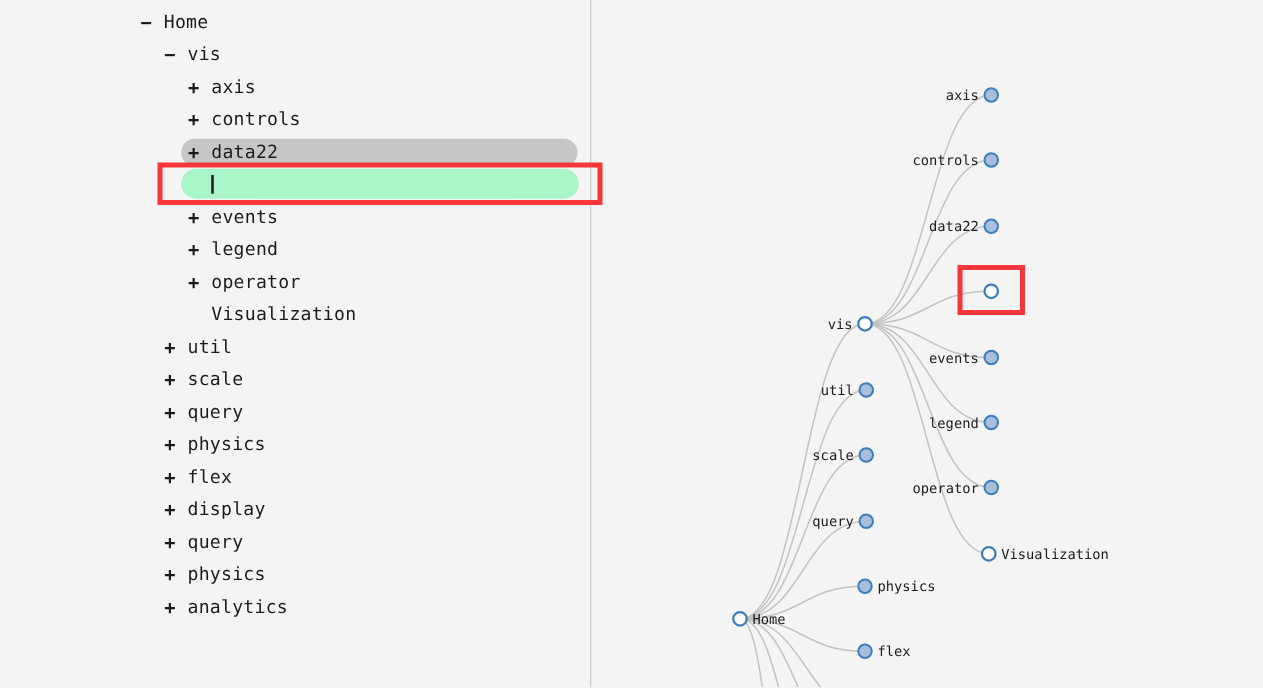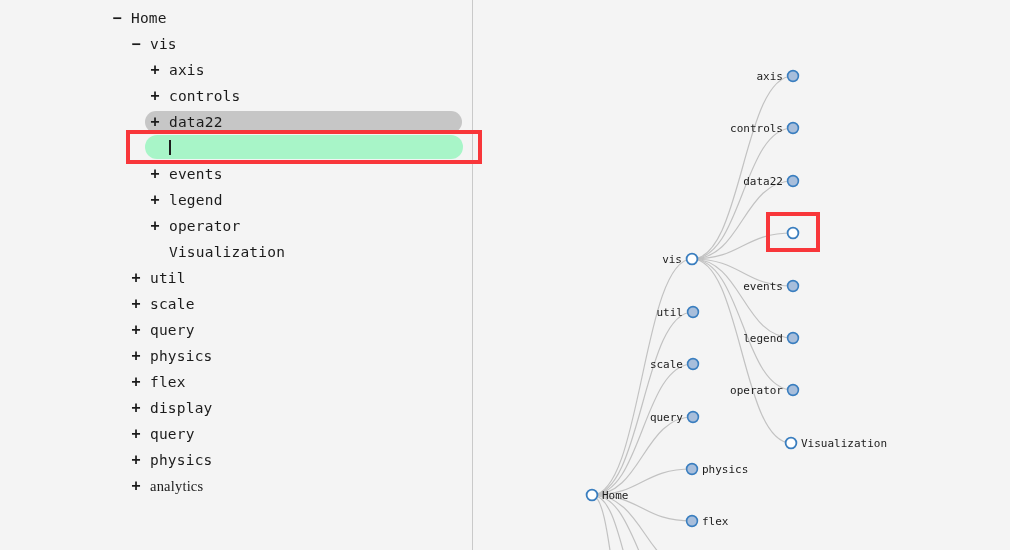--- a/index.html
+++ b/index.html
@@ -206,21 +206,21 @@
         <div class="tree-row" style="top: 421px;">
           <span class="toggle" style="left: 130px;">+</span>
           <span class="label" style="left: 150px;">query</span>
         </div>
         <div class="tree-row" style="top: 447px;">
           <span class="toggle" style="left: 130px;">+</span>
           <span class="label" style="left: 150px;">physics</span>
         </div>
         <div class="tree-row" style="top: 473px;">
           <span class="toggle" style="left: 130px;">+</span>
-          <span class="label" style="left: 150px; font-family: Liberation Serif, serif;">analytics</span>
+          <span class="label" style="left: 150px;">analytics</span>
         </div>
       </div>
 
     <div id="edit-row">
       <div id="edit-caret"></div>
       <span id="edit-input-text"></span>
     </div>
   </div>
 
   <div id="divider"></div>

